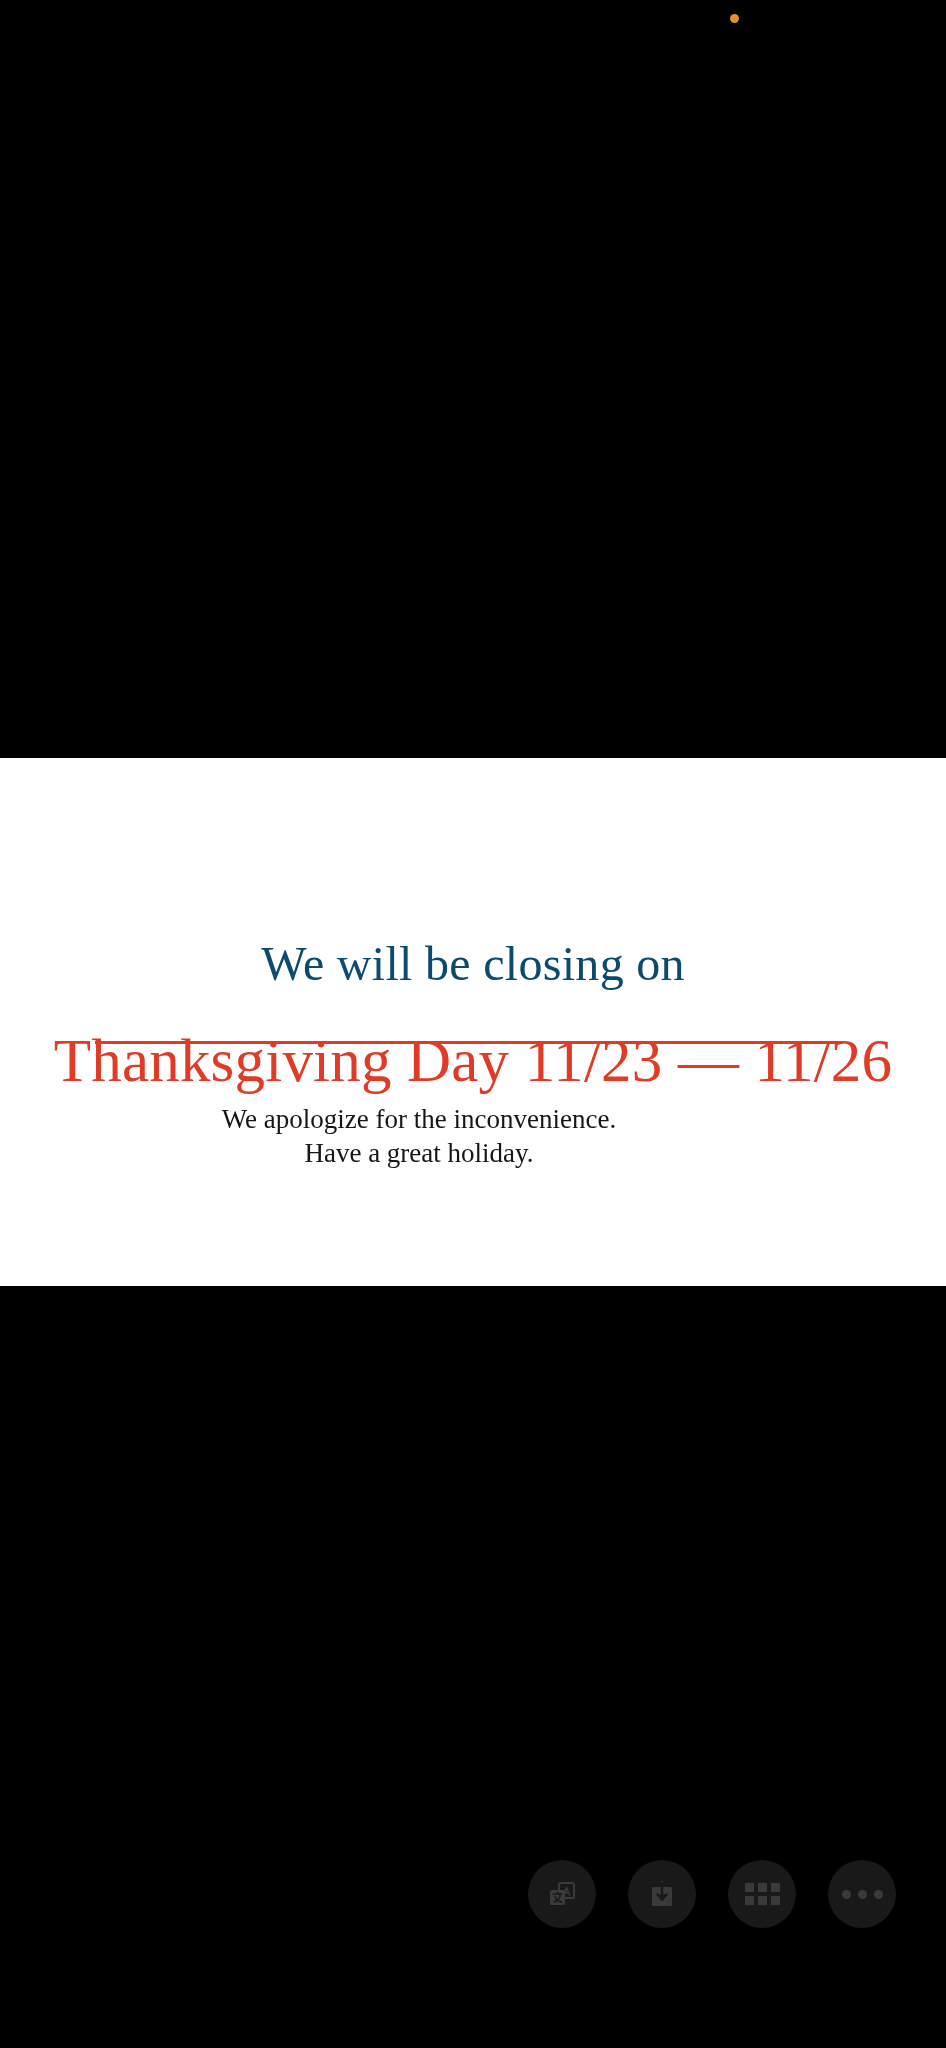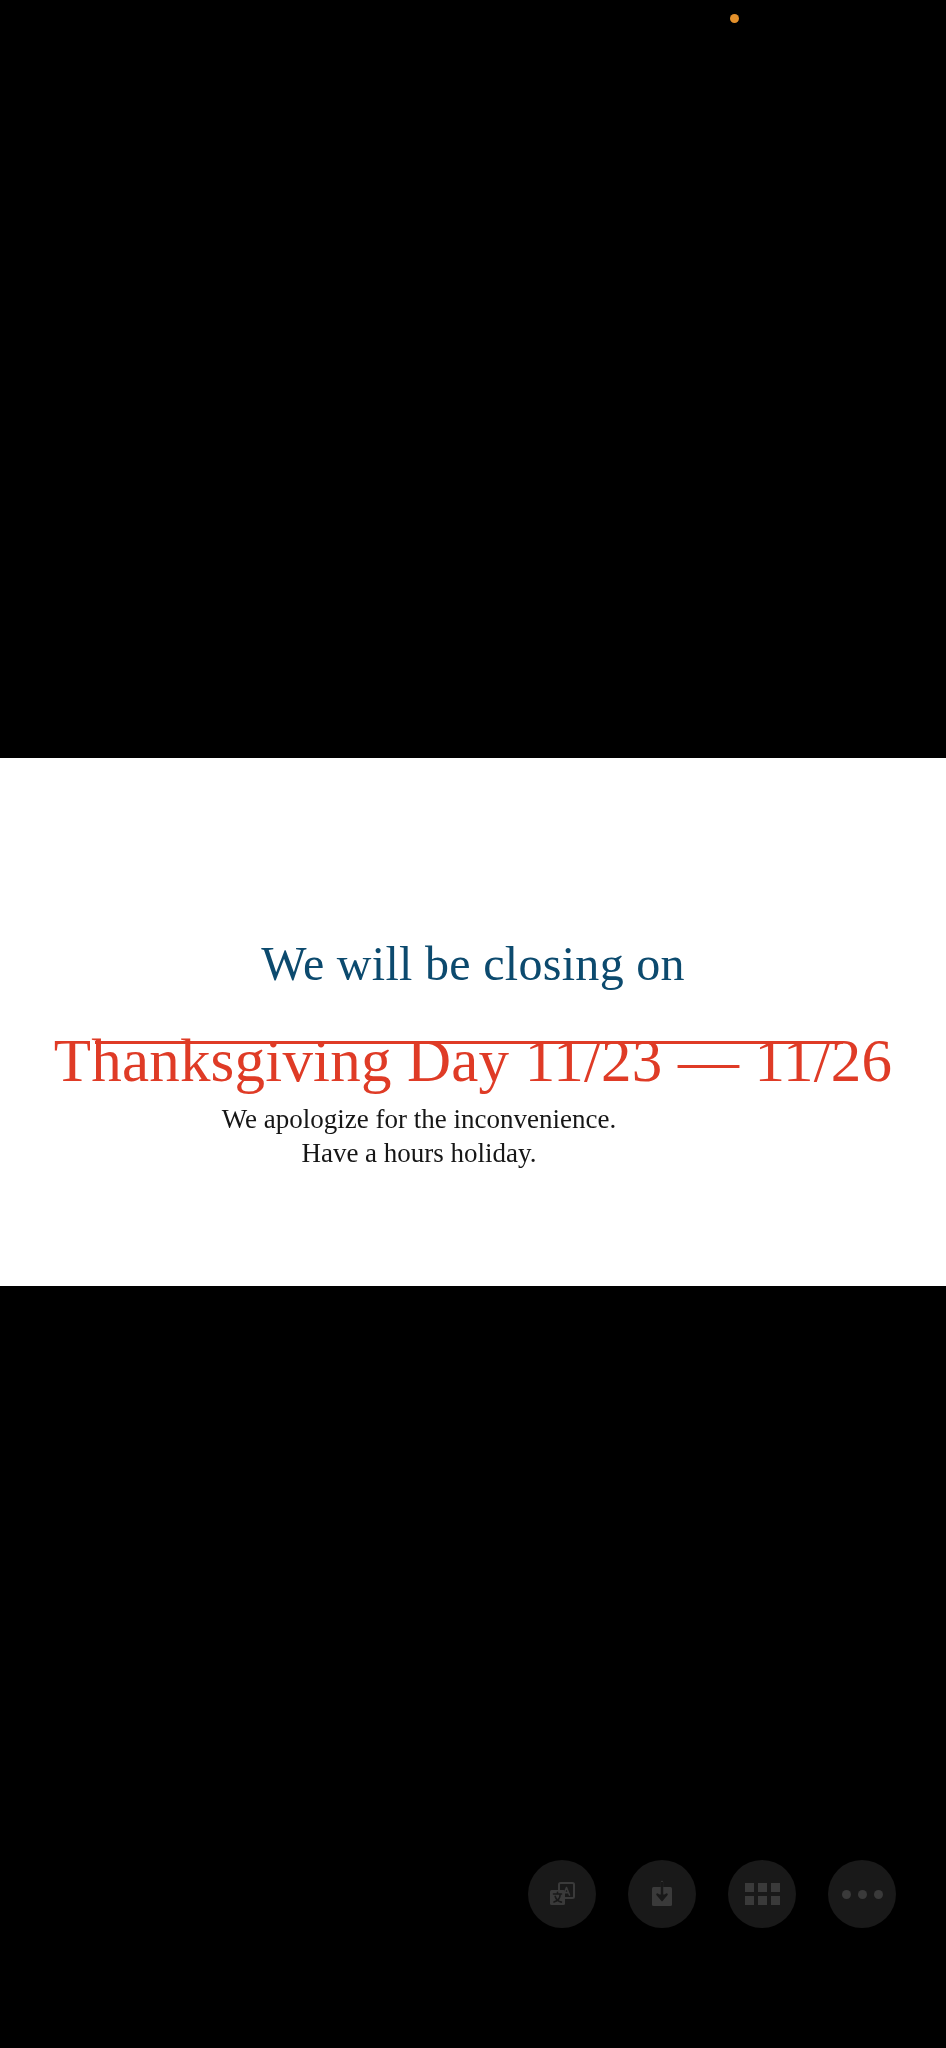--- a/index.html
+++ b/index.html
@@ -181,21 +181,21 @@
 
       <div class="notice-line" id="line-closing">We will be closing on</div>
 
       <div class="notice-line" id="line-dates">Thanksgiving Day 11/23 — 11/26</div>
 
       <div id="date-underline"></div>
 
 
       <div class="notice-small" id="line-apology">We apologize for the inconvenience.</div>
 
-      <div class="notice-small" id="line-holiday">Have a hours holiday.</div>
+      <div class="notice-small" id="line-holiday">Have a great holiday.</div>
 
     </div>
   </div>
 
   <div id="action-bar">
 
     <div class="action-btn" id="btn-translate">
       <span>
         <svg width="32" height="32" viewBox="0 0 32 32" aria-hidden="true">
           <rect x="13" y="5" width="15" height="15" rx="1.5" class="glyph-stroke" stroke-width="2"></rect>

